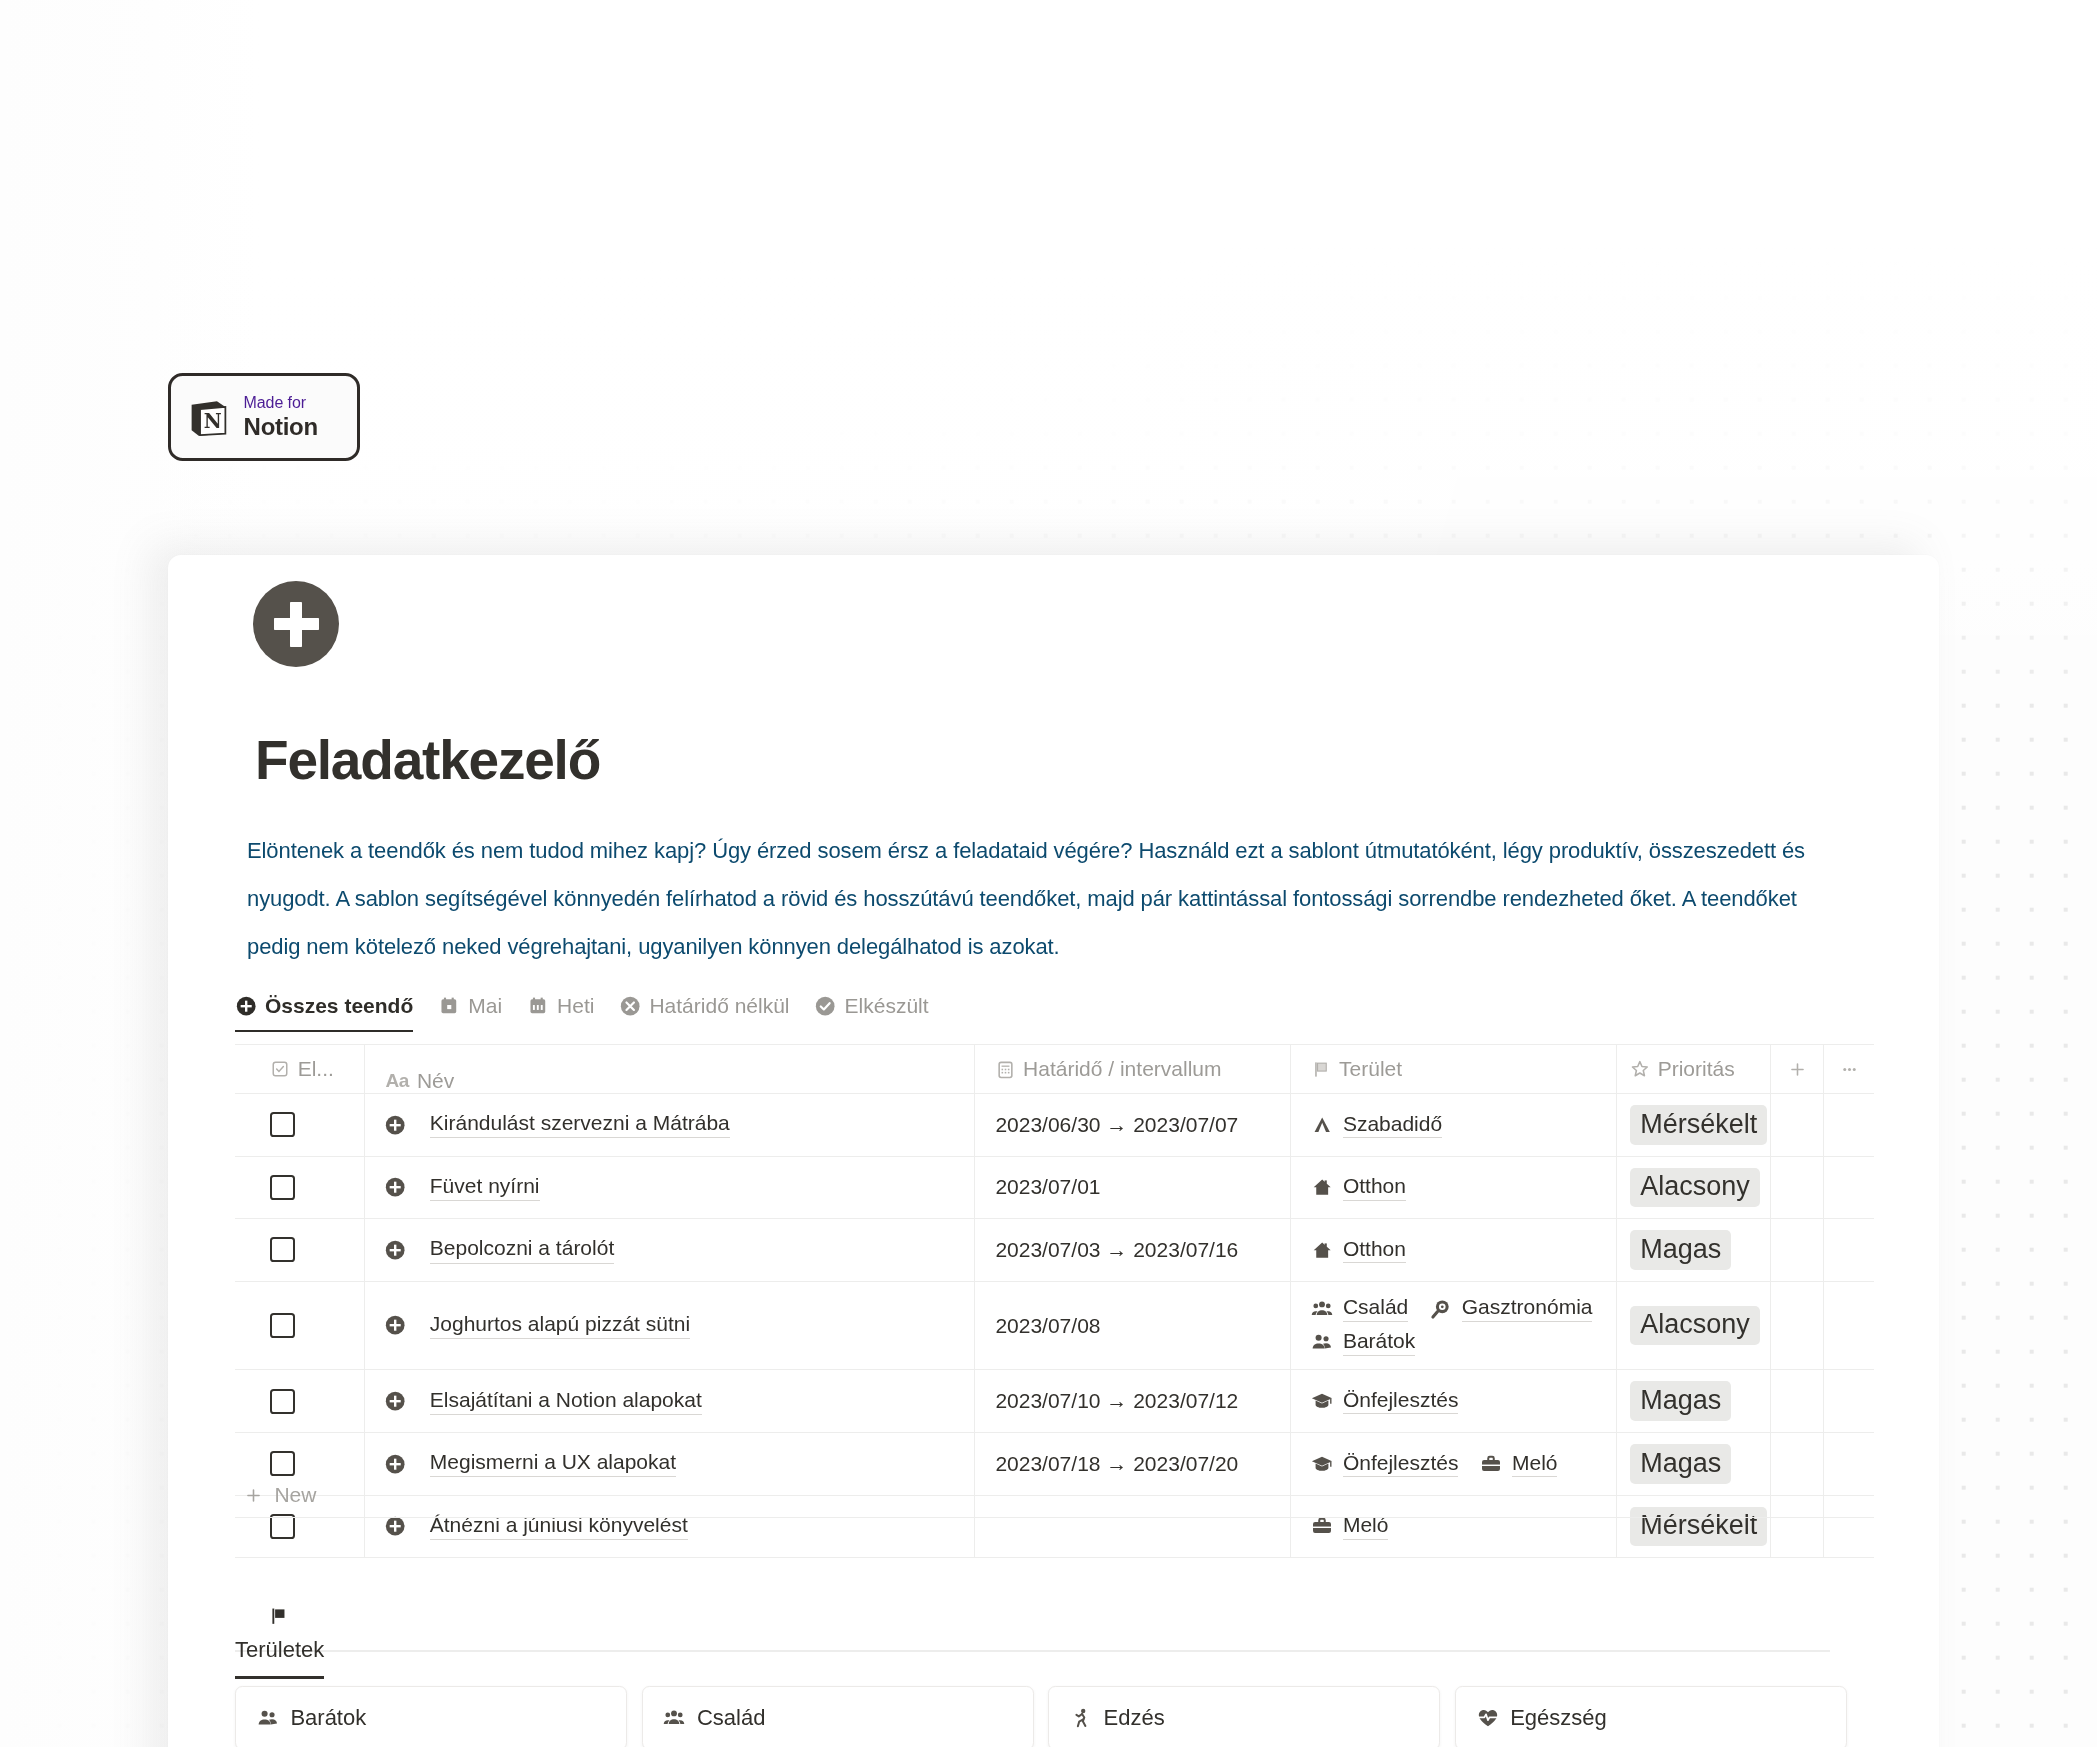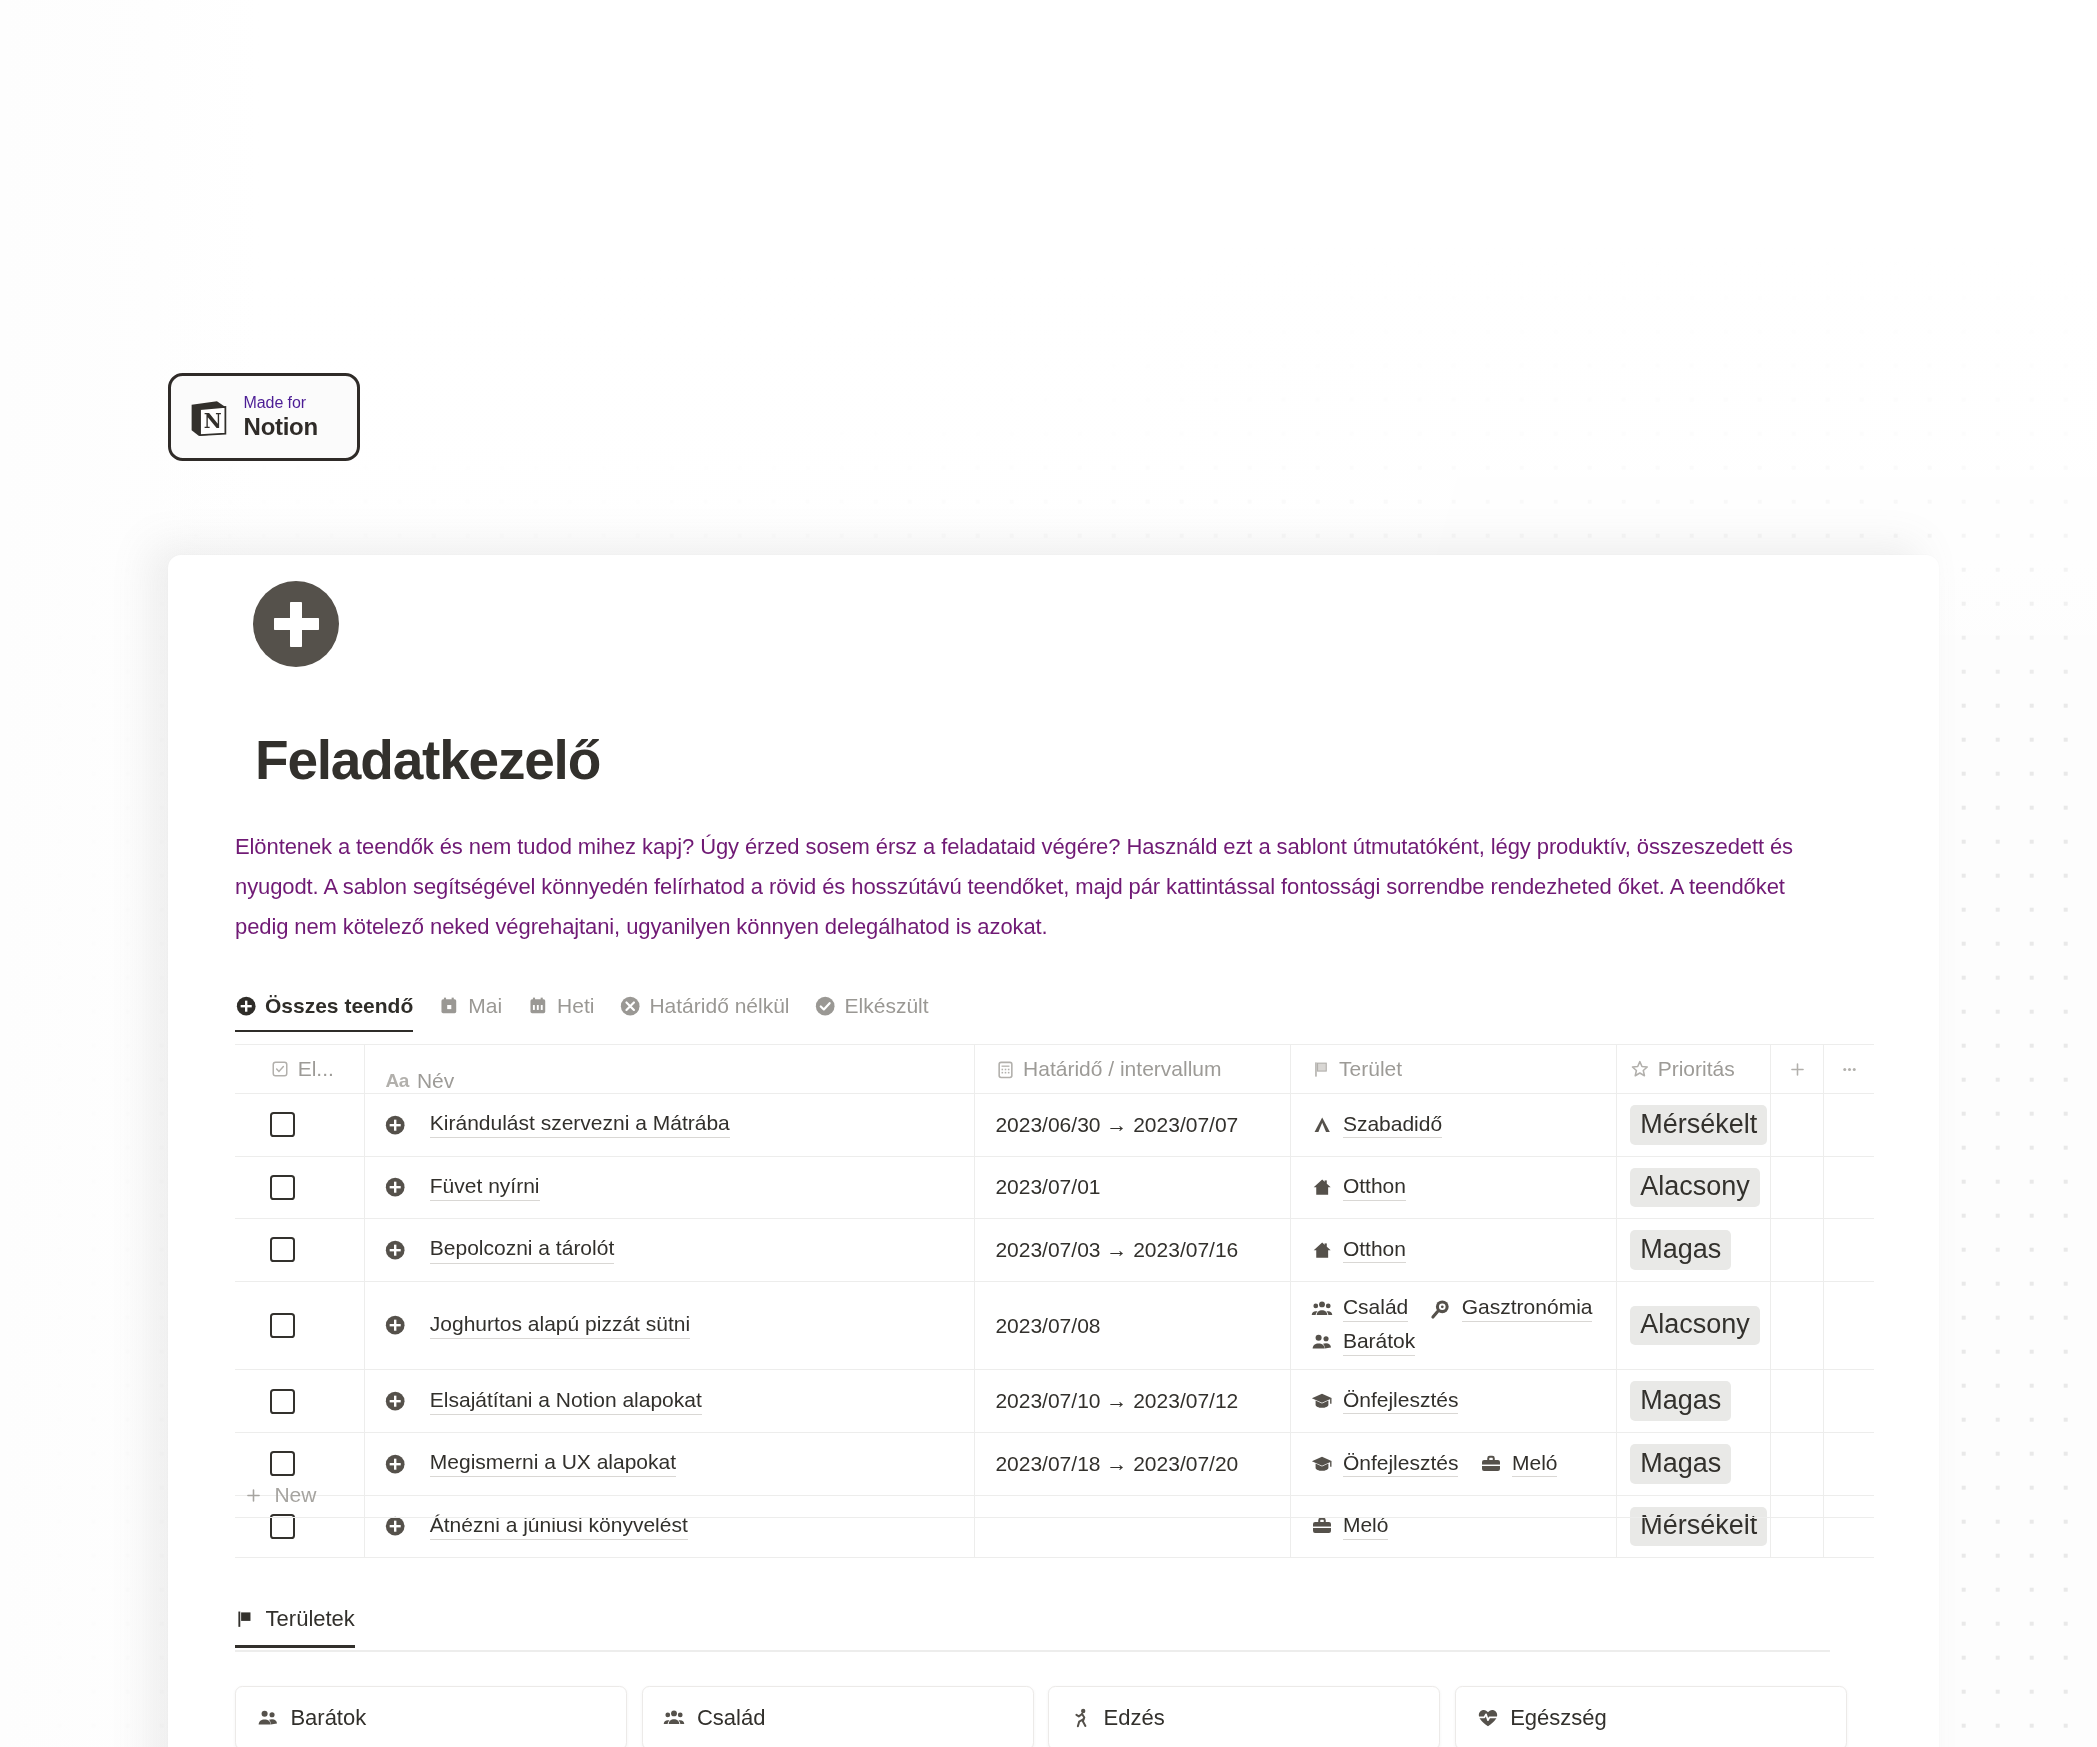--- a/index.html
+++ b/index.html
@@ -70,22 +70,22 @@
   .page-icon .plus-h{ position:absolute; width:45px; height:11.7px; background:#fff; border-radius:0.7px;}
 
   .page-title{
     position:absolute; left:235px; top:728px;
     font-size:55px; font-weight:bold; color:#32302c;
     letter-spacing:-1.2px;
     margin-left:20px;
   }
 
   .page-desc{
-    position:absolute; left:235px; top:827px; width:1562px;
-    font-size:22px; line-height:40px; color:#701a75;
+    position:absolute; left:247px; top:827px; width:1562px;
+    font-size:22px; line-height:48px; color:#0c4a6e;
     letter-spacing:-0.1px;
   }
 
   
   .tabs{
     position:absolute; left:235px; top:994px;
     display:flex; align-items:flex-end; gap:25px;
   }
   .tab{
     display:flex; align-items:center; gap:8px;
@@ -157,20 +157,21 @@
     padding-left:8.7px; box-sizing:border-box;
   }
 
   
   .areas-head{
     position:absolute; left:235px; top:1606px;
     display:flex; align-items:center; gap:10.2px;
     font-size:22px; color:#32302c;
     padding-bottom:13px;
     border-bottom:3.6px solid #32302c;
+    flex-direction:column;
   }
   .areas-rule{
     position:absolute; left:235px; top:1650px; width:1595px; height:1.5px; background:#ededec;
   }
   .cards{
     position:absolute; left:235px; top:1686px;
     display:flex; gap:14.6px;
   }
   .card{
     width:392px; height:64px;

